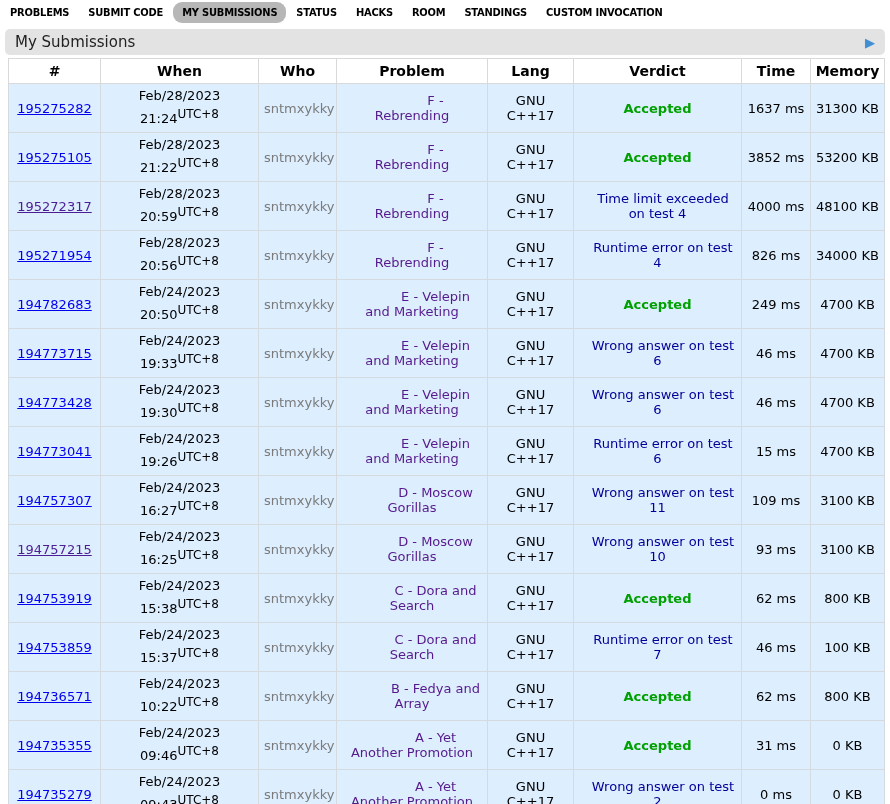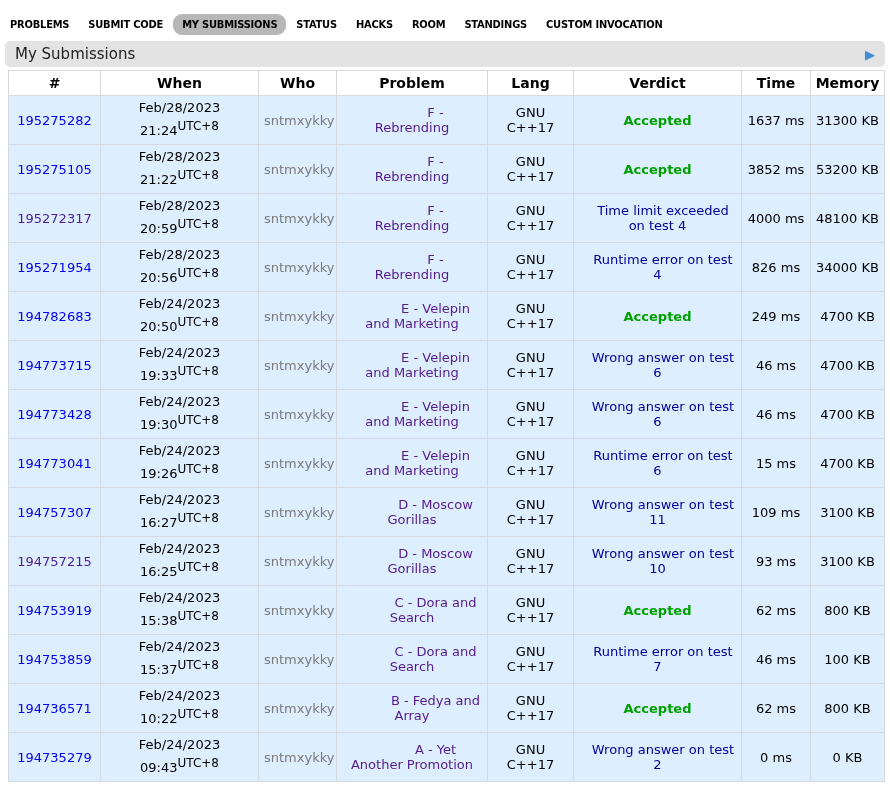--- a/index.html
+++ b/index.html
@@ -4,21 +4,21 @@
 <style>
   * { box-sizing: border-box; margin: 0; padding: 0; }
   html, body { background: #ffffff; width: 890px; }
   body {
     font-family: "DejaVu Sans", "Liberation Sans", sans-serif;
     color: #000;
   }
 
   
   .topnav {
-    padding: 13px 2px 6px 1px;
+    padding: 1px 2px 6px 1px;
     white-space: nowrap;
   }
   .topnav .nav-item {
     display: inline-block;
     font-size: 11px;
     font-weight: bold;
     font-stretch: condensed;
     letter-spacing: -0.2px;
     color: #000;
     text-decoration: none;
@@ -68,21 +68,21 @@
     font-weight: bold;
     height: 25px;
     padding: 2px 4px;
   }
   table.status td {
     background: #ddeefe;
     font-size: 13px;
     height: 45px;
     padding: 3px 5px;
   }
-  a.id-link { color: #0000ee; cursor: pointer; }
+  a.id-link { color: #0000ee; text-decoration: underline; cursor: pointer; }
   a.id-link.visited { color: #4c1d95; }
   a.user-link { color: #7a7a7a; text-decoration: none; cursor: pointer; }
   a.problem-link { color: #551a8b; cursor: pointer; margin-left: 47px; }
   .when-date, .when-time { line-height: 1.45; }
   .when-time sup { font-size: 12px; vertical-align: super; }
   .verdict-accepted { color: #00a000; font-weight: bold; }
   .verdict-rejected { color: #000099; margin-left: 11px; }
   .nowrap { white-space: nowrap; }
 </style>
 </head>
@@ -284,20 +284,33 @@
               <div class="when-time">10:22<sup>UTC+8</sup></div>
             </td>
             <td><a class="user-link">sntmxykky</a></td>
             <td><a class="problem-link">B - Fedya and Array</a></td>
             <td>GNU C++17</td>
             <td><span class="verdict-accepted">Accepted</span></td>
             <td class="nowrap">62 ms</td>
             <td class="nowrap">800 KB</td>
           </tr>
           <tr>
+            <td><a class="id-link">194735355</a></td>
+            <td>
+              <div class="when-date">Feb/24/2023</div>
+              <div class="when-time">09:46<sup>UTC+8</sup></div>
+            </td>
+            <td><a class="user-link">sntmxykky</a></td>
+            <td><a class="problem-link">A - Yet Another Promotion</a></td>
+            <td>GNU C++17</td>
+            <td><span class="verdict-accepted">Accepted</span></td>
+            <td class="nowrap">31 ms</td>
+            <td class="nowrap">0 KB</td>
+          </tr>
+          <tr>
             <td><a class="id-link">194735279</a></td>
             <td>
               <div class="when-date">Feb/24/2023</div>
               <div class="when-time">09:43<sup>UTC+8</sup></div>
             </td>
             <td><a class="user-link">sntmxykky</a></td>
             <td><a class="problem-link">A - Yet Another Promotion</a></td>
             <td>GNU C++17</td>
             <td><span class="verdict-rejected">Wrong answer on test 2</span></td>
             <td class="nowrap">0 ms</td>

